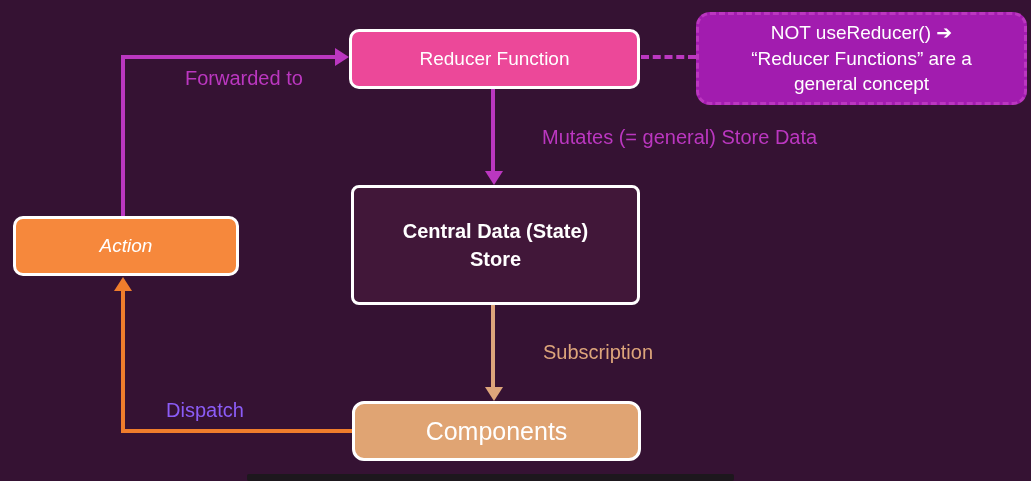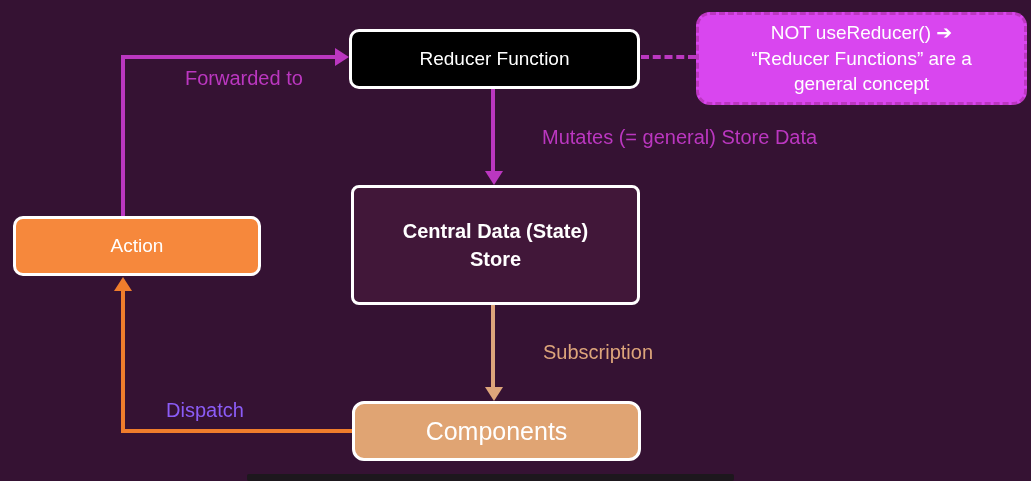--- a/index.html
+++ b/index.html
@@ -7,24 +7,24 @@
     position:relative; width:1031px; height:481px;
     background:#351233; overflow:hidden;
     font-family:"Liberation Sans", sans-serif;
   }
   .node {
     position:absolute; box-sizing:border-box;
     border:3px solid #ffffff; color:#ffffff;
     display:flex; flex-direction:column; align-items:center; justify-content:center;
     text-align:center;
   }
-  .node-reducer   { left:349px; top:29px;  width:291px; height:60px; background:#000000; border-radius:10px; font-size:19px;align-items:center; }
-  .node-note      { left:696px; top:12px;  width:331px; height:93px; background:#d946ef; border:3px dashed #bb37c0; border-radius:14px; font-size:19px; line-height:1.35; }
+  .node-reducer   { left:349px; top:29px;  width:291px; height:60px; background:#ec4899; border-radius:10px; font-size:19px;align-items:center; }
+  .node-note      { left:696px; top:12px;  width:331px; height:93px; background:#a21caf; border:3px dashed #bb37c0; border-radius:14px; font-size:19px; line-height:1.35; }
   .node-store     { left:351px; top:185px; width:289px; height:120px; background:#411739; border-radius:8px; font-size:20px; font-weight:bold; line-height:1.4; }
-  .node-action    { left:13px;  top:216px; width:248px; height:60px; background:#f6883c; border-radius:10px; font-size:19px; }
+  .node-action    { left:13px;  top:216px; width:226px; height:60px; background:#f6883c; border-radius:10px; font-size:19px;font-style:italic; }
   .node-components{ left:352px; top:401px; width:289px; height:60px; background:#e0a473; border-radius:12px; font-size:25px; }
 
   .line { position:absolute; }
   .line.magenta { background:#bb37c0; }
   .line.orange  { background:#ef7d2c; }
   .line.tan     { background:#dda57b; }
 
   .dashed-link {
     position:absolute; left:641px; top:55px; width:55px; height:0;
     border-top:4px dashed #bb37c0;

